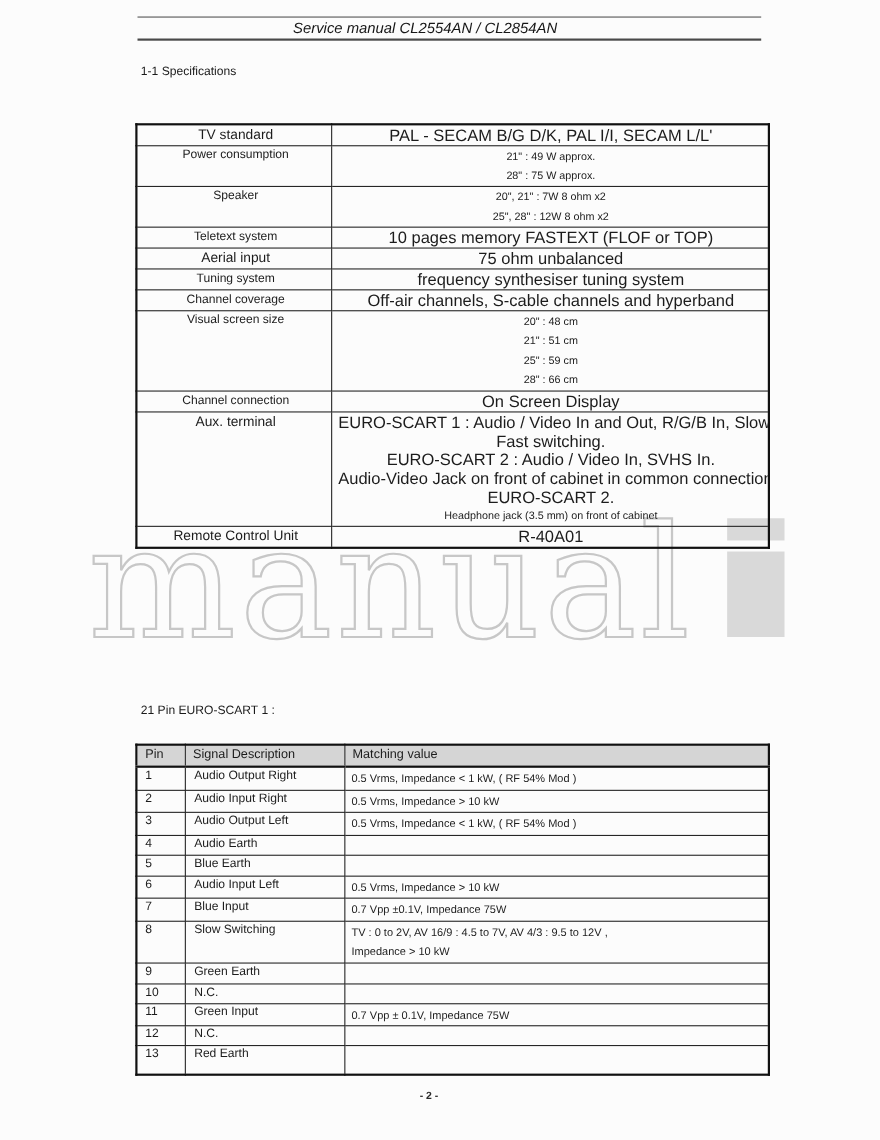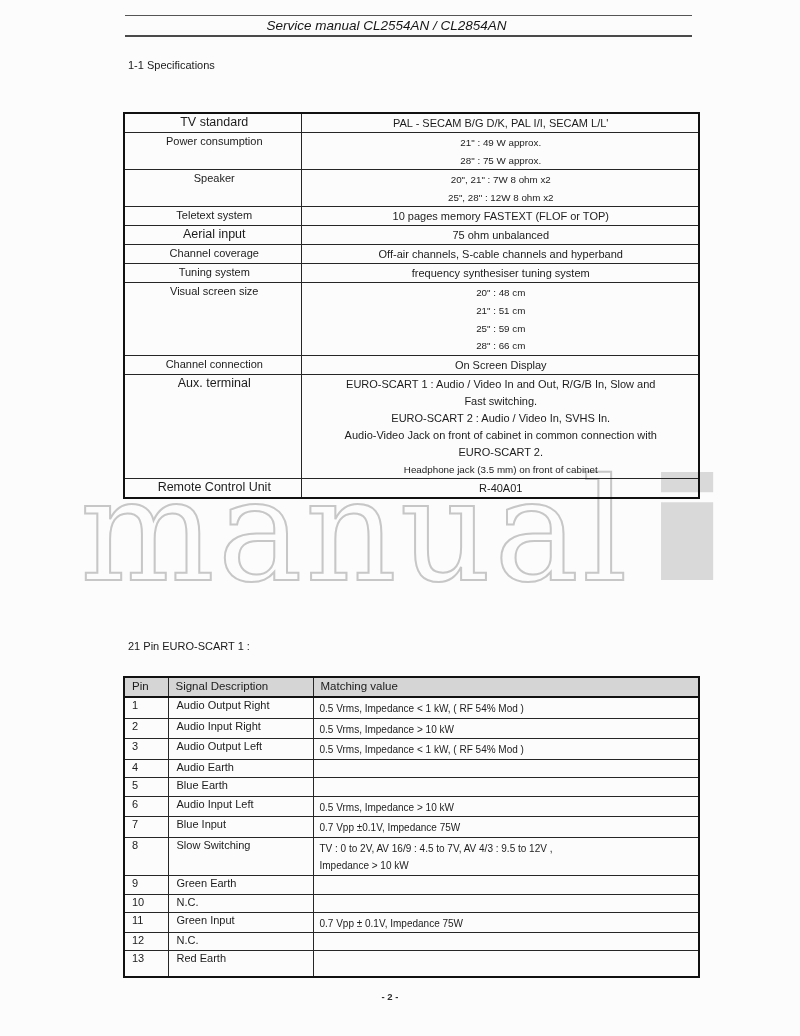--- a/index.html
+++ b/index.html
@@ -28,21 +28,21 @@
   table{border-collapse:collapse;table-layout:fixed;background:transparent;}
   td{border:1.5px solid #262626;vertical-align:top;overflow:hidden;}
 
   
   .spec-table{position:absolute;left:123px;top:112px;width:575px;border:2.5px solid #111;text-align:center;}
   .spec-table col.c1{width:177px;}
   .spec-table col.c2{width:398px;}
   .spec-table td.cl{padding:2px 4px 0 7px;font-size:11px;}
   .spec-table td.cl.lg{font-size:12.5px;padding-top:1px;}
   .spec-table td.cv{padding:1px 4px 0 6px;}
-  .ln{font-size:11px;line-height:17px;white-space:nowrap;}
+  .ln{font-size:15px;line-height:17px;white-space:nowrap;}
   .ln.sm{font-size:9.8px;line-height:17.6px;}
   .ln.md{font-size:10.8px;}
 
   
   .scart-table{position:absolute;left:123px;top:676px;width:575px;border:2.5px solid #111;}
   .scart-table col.p{width:44px;}
   .scart-table col.s{width:145px;}
   .scart-table col.m{width:386px;}
   .scart-table td.h{background:#d5d5d5;font-size:11.5px;padding:2px 4px 0 7px;border-bottom:2px solid #111;}
   .scart-table td.pin{padding:1px 2px 0 7px;font-size:11px;}
@@ -99,29 +99,29 @@
               <div class="ln">10 pages memory FASTEXT (FLOF or TOP)</div>
             </td>
         </tr>
         <tr style="height:19px">
           <td class="cl lg">Aerial input</td>
           <td class="cv">
               <div class="ln">75 ohm unbalanced</div>
             </td>
         </tr>
         <tr style="height:18px">
+          <td class="cl">Tuning system</td>
+          <td class="cv">
+              <div class="ln">frequency synthesiser tuning system</div>
+            </td>
+        </tr>
+        <tr style="height:18px">
           <td class="cl">Channel coverage</td>
           <td class="cv">
               <div class="ln">Off-air channels, S-cable channels and hyperband</div>
-            </td>
-        </tr>
-        <tr style="height:18px">
-          <td class="cl">Tuning system</td>
-          <td class="cv">
-              <div class="ln">frequency synthesiser tuning system</div>
             </td>
         </tr>
         <tr style="height:68px">
           <td class="cl">Visual screen size</td>
           <td class="cv">
             <div class="ln sm">20" : 48 cm</div>
             <div class="ln sm">21" : 51 cm</div>
             <div class="ln sm">25" : 59 cm</div>
             <div class="ln sm">28" : 66 cm</div>
           </td>

